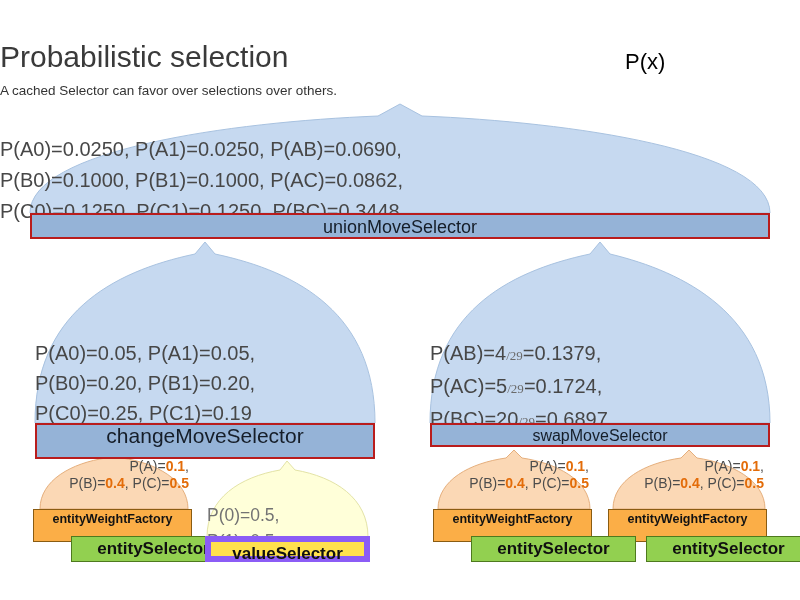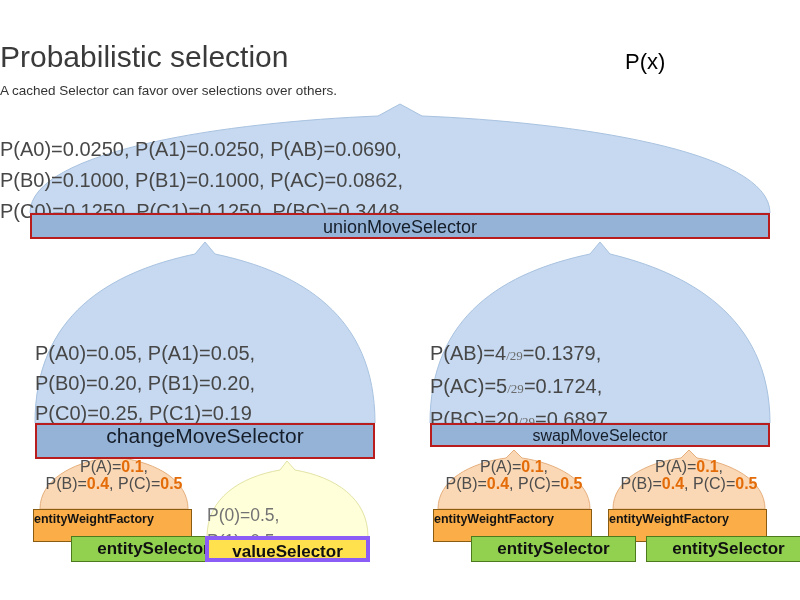--- a/index.html
+++ b/index.html
@@ -18,40 +18,40 @@
   .dometxt{color:#474747;}
   #union-text{left:0;top:112px;width:100%;font-size:20px;line-height:31px;}
   #change-text{left:35px;top:316px;width:340px;font-size:20px;line-height:30px;}
   #swap-text{left:430px;top:316px;width:340px;font-size:20px;line-height:30px;}
   .frac{font-size:13px;color:#6a6a6a;font-family:Liberation Serif, serif;}
   .bluebar{box-sizing:border-box;background:#95b3d7;border:2px solid #b91c1c;
     color:#151d28;text-align:center;}
   #union-bar{left:30px;top:213px;width:740px;height:26px;font-size:18px;line-height:24px;}
   #change-bar{left:35px;top:423px;width:340px;height:36px;font-size:21px;line-height:22px;}
   #swap-bar{left:430px;top:423px;width:340px;height:24px;font-size:16px;line-height:22px;}
-  .wtxt{font-size:16px;line-height:17px;color:#4d4d4d;text-align:center;}
+  .wtxt{font-size:14px;line-height:17px;color:#4d4d4d;text-align:right;}
   .wval{font-weight:bold;color:#e36c09;}
   #weight-text-1{left:39px;top:458px;width:150px;}
   #weight-text-2{left:439px;top:458px;width:150px;}
   #weight-text-3{left:614px;top:458px;width:150px;}
   .weightbar{box-sizing:border-box;background:#fbae47;border:1px solid #8a5c12;
-    color:#131313;text-align:left;font-size:12.5px;line-height:19px;height:33px;
+    color:#131313;text-align:center;font-size:12.5px;line-height:19px;height:33px;
     font-weight:bold;}
   #weight-bar-1{left:33px;top:509px;width:159px;}
   #weight-bar-2{left:433px;top:509px;width:159px;}
   #weight-bar-3{left:608px;top:509px;width:159px;}
   .greenbar{box-sizing:border-box;background:#92d050;border:1px solid #4e7a1e;
     color:#101010;text-align:center;font-size:17px;line-height:24px;height:26px;
     font-weight:bold;margin-left:41px;}
   #entity-bar-1{left:30px;top:536px;width:165px;}
   #entity-bar-2{left:430px;top:536px;width:165px;}
   #entity-bar-3{left:605px;top:536px;width:165px;}
   #value-text{left:207px;top:480px;width:161px;font-size:17.5px;line-height:26px;color:#737373;}
   #value-bar{left:205px;top:536px;width:165px;height:26px;box-sizing:border-box;
-    background:#ffe14d;border:4px solid #8b5cf6;color:#101010;text-align:center;
+    background:#ffe14d;border:6px solid #8b5cf6;color:#101010;text-align:center;
     font-size:17px;line-height:24px;font-weight:bold;}
 </style>
 </head>
 <body>
 
 <div id="stage">
 
   <svg id="dome-layer" class="abs" width="800" height="600" viewBox="0 0 800 600">
     <path d="M30,213 C30,150 230,122 378,116 L400,104 L422,116 C570,122 770,150 770,213 Z" fill="#c6d9f0" stroke="#a8c2e0" stroke-width="1"></path>
     <path d="M35,423 C35,315 110,272 195,254 L205,242 L215,254 C300,272 375,315 375,423 Z" fill="#c6d9f0" stroke="#a8c2e0" stroke-width="1"></path>

